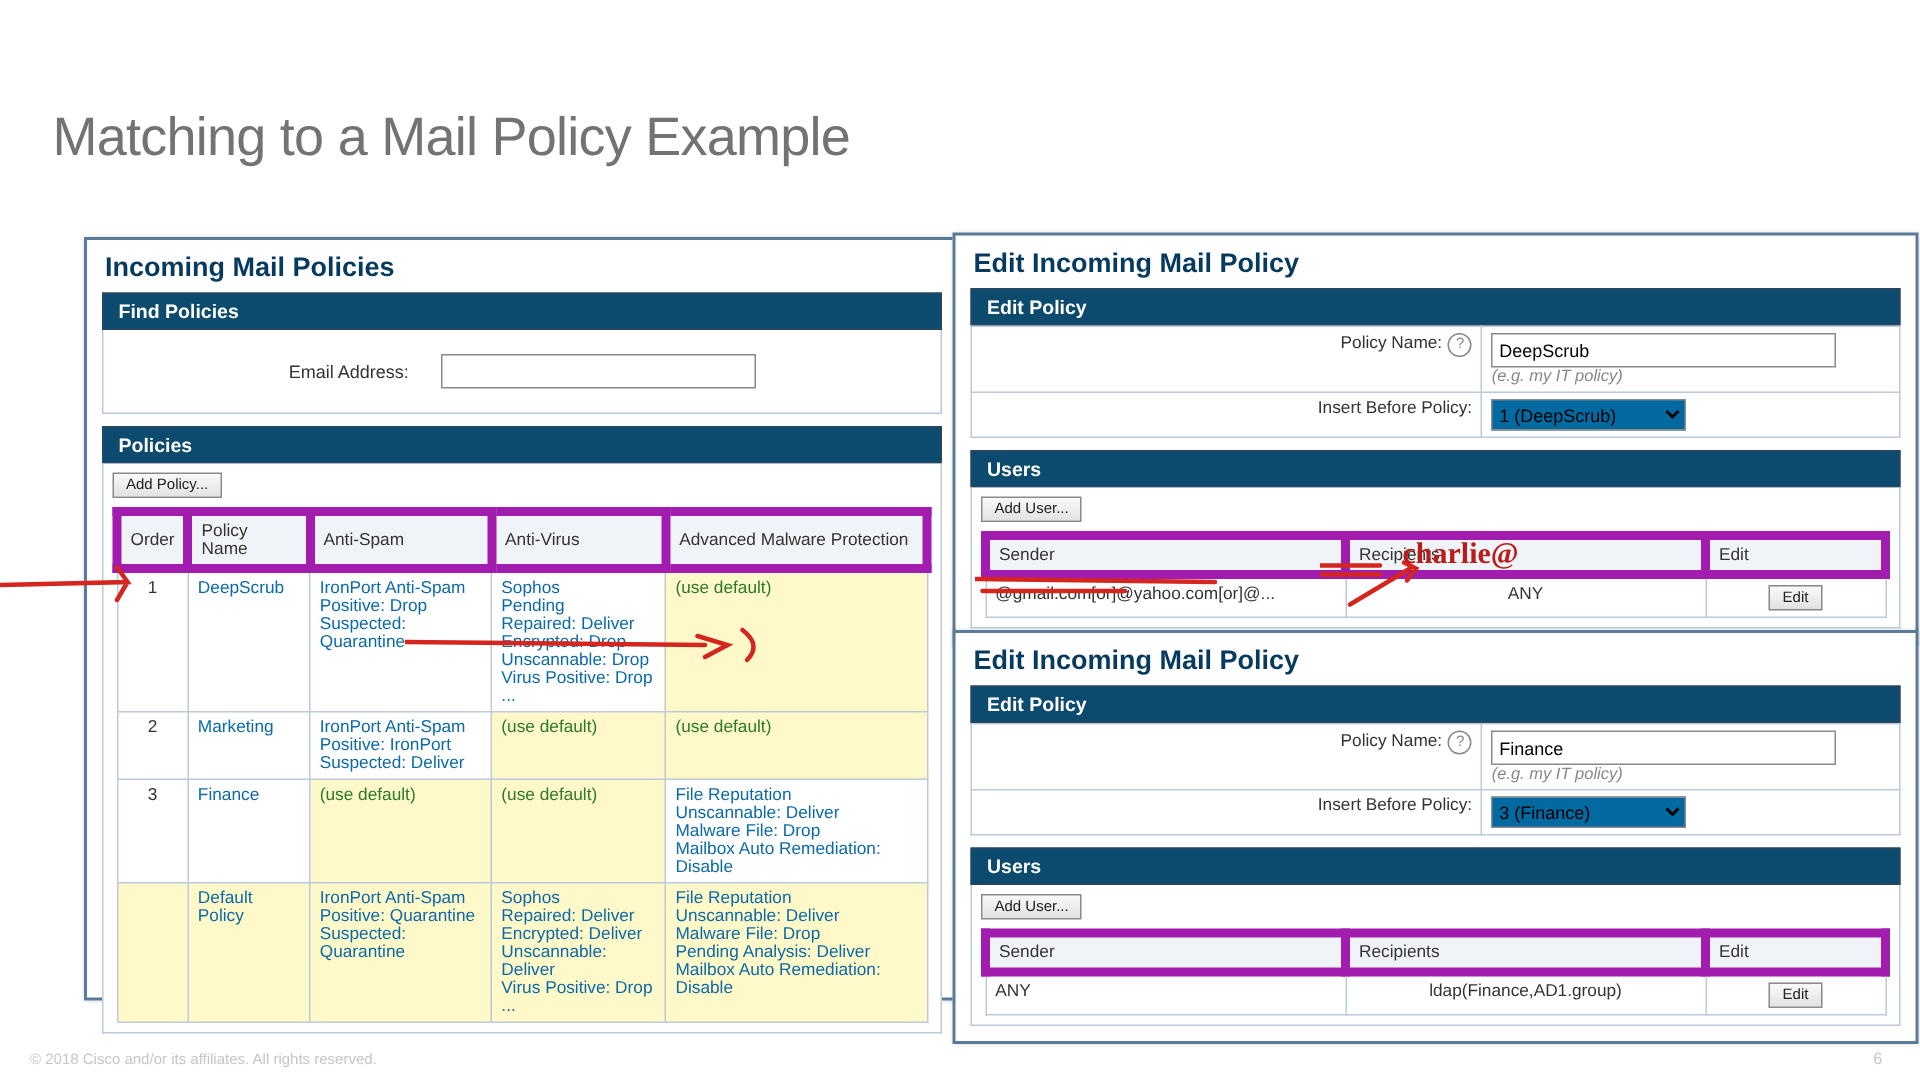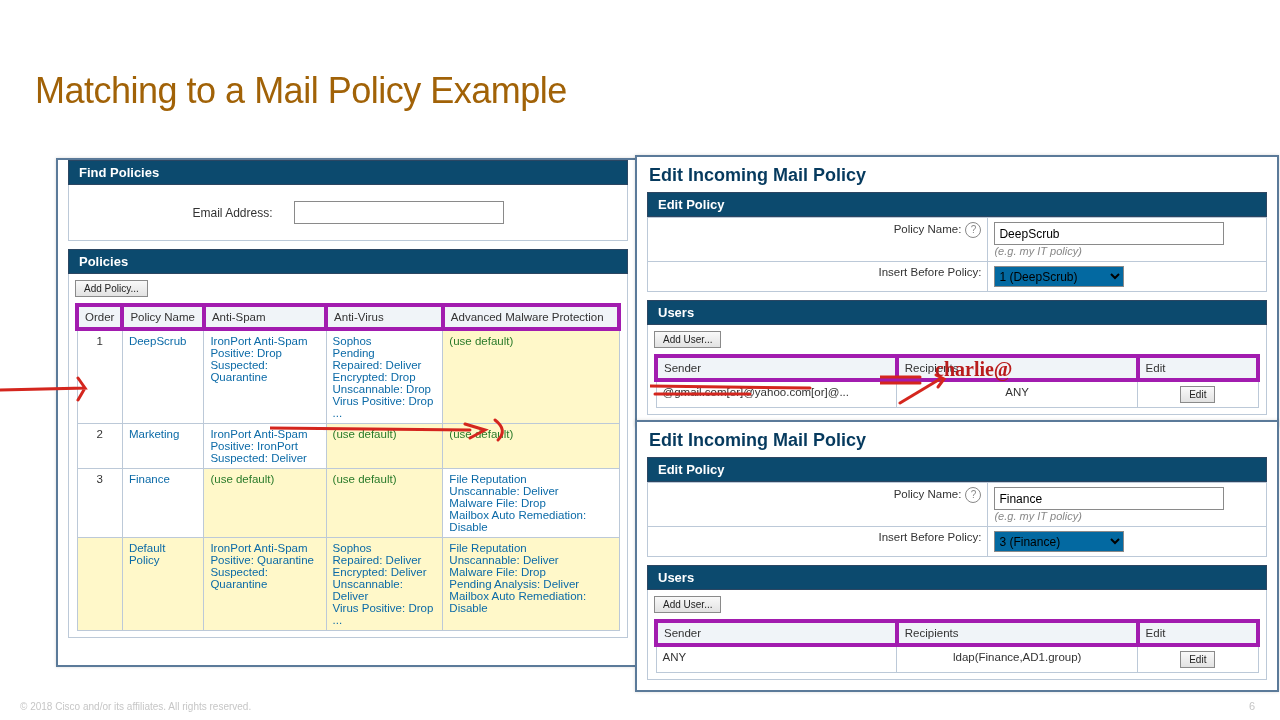--- a/index.html
+++ b/index.html
@@ -1,45 +1,46 @@
 <!DOCTYPE html>
 <html><head>
 <meta charset="utf-8">
 <style>
   html,body{margin:0;padding:0;width:1280px;height:720px;background:#fff;font-family:Arial,Helvetica,sans-serif;font-size:12px;color:#333;overflow:hidden}
-  .slide-title{font-family:Arial,sans-serif;font-size:36px;font-weight:400;color:#a16207;letter-spacing:-.5px;position:absolute;left:35px;top:70px}
+  .slide-title{font-family:Arial,sans-serif;font-size:36px;font-weight:400;color:#737373;letter-spacing:-.5px;position:absolute;left:35px;top:70px}
   .panel{position:absolute;border:2px solid #5b7a99;background:#fff;box-shadow:0 0 3px rgba(0,0,0,.15)}
   .panel-title{font-size:18px;font-weight:700;color:#063a5e;padding:8px 12px 6px}
   .bar{background:#0c4a6e;color:#fff;font-weight:700;font-size:13px;padding:4px 10px;border:1px solid #2c4662}
   .inner{border:1px solid #bcc9d8;border-top:none;padding:6px 10px;background:#fff}
   .label{font-size:12px;color:#333}
   input[type=text]{border:1px solid #8a8a8a;font-size:12px;padding:2px 4px;height:17px;background:#fff}
   select{border:1px solid #8a8a8a;font-size:12px;background:#0369a1;height:21px}
   .btn{display:inline-block;border:1px solid #8a8a8a;background:linear-gradient(#f9f9f9,#e2e2e2);font-size:10px;padding:2px 8px;cursor:pointer;color:#222}
   .hint{color:#888;font-style:italic;font-size:11px}
   table.grid{border-collapse:collapse;width:100%;font-size:11.5px}
-  table.grid th{background:#f0f4f8;border:4px solid #a21caf;padding:4px 6px;font-weight:400;color:#333;text-align:left}
+  table.grid th{background:#f0f4f8;border:6px solid #a21caf;padding:4px 6px;font-weight:400;color:#333;text-align:left}
   table.grid td{border:1px solid #bcc9d8;padding:4px 6px;vertical-align:top}
   .link{color:#0b6aa7}
   .green{color:#2a7a2a}
   .yellow{background:#fff8c9}
   .more{color:#0b6aa7}
   .help{display:inline-block;width:14px;height:14px;border:1px solid #888;color:#888;border-radius:50%;text-align:center;line-height:13px;font-size:10px;margin-left:4px}
   .users-tbl td,.users-tbl th{text-align:center}
   .sender-col{text-align:left!important}
   .annot{position:absolute;pointer-events:none;z-index:20}
   .footer{position:absolute;left:20px;bottom:8px;color:#c6c6c6;font-size:10px}
   .pagenum{position:absolute;right:25px;bottom:8px;color:#c6c6c6;font-size:11px}
 </style>
 </head>
 <body>
 
 <div class="slide-title">Matching to a Mail Policy Example</div>
 
 <div class="panel" style="left:56px;top:158px;width:580px;height:505px">
+  <div class="panel-title">Incoming Mail Policies</div>
 
   <div style="padding:0 10px 8px">
     <div class="bar">Find Policies</div>
     <div class="inner" style="display:flex;align-items:center;justify-content:center;gap:21px;padding:16px">
       <span class="label">Email Address:</span>
       <input type="text" style="width: 200px;">
     </div>
   </div>
 
   <div style="padding:0 10px 4px">

